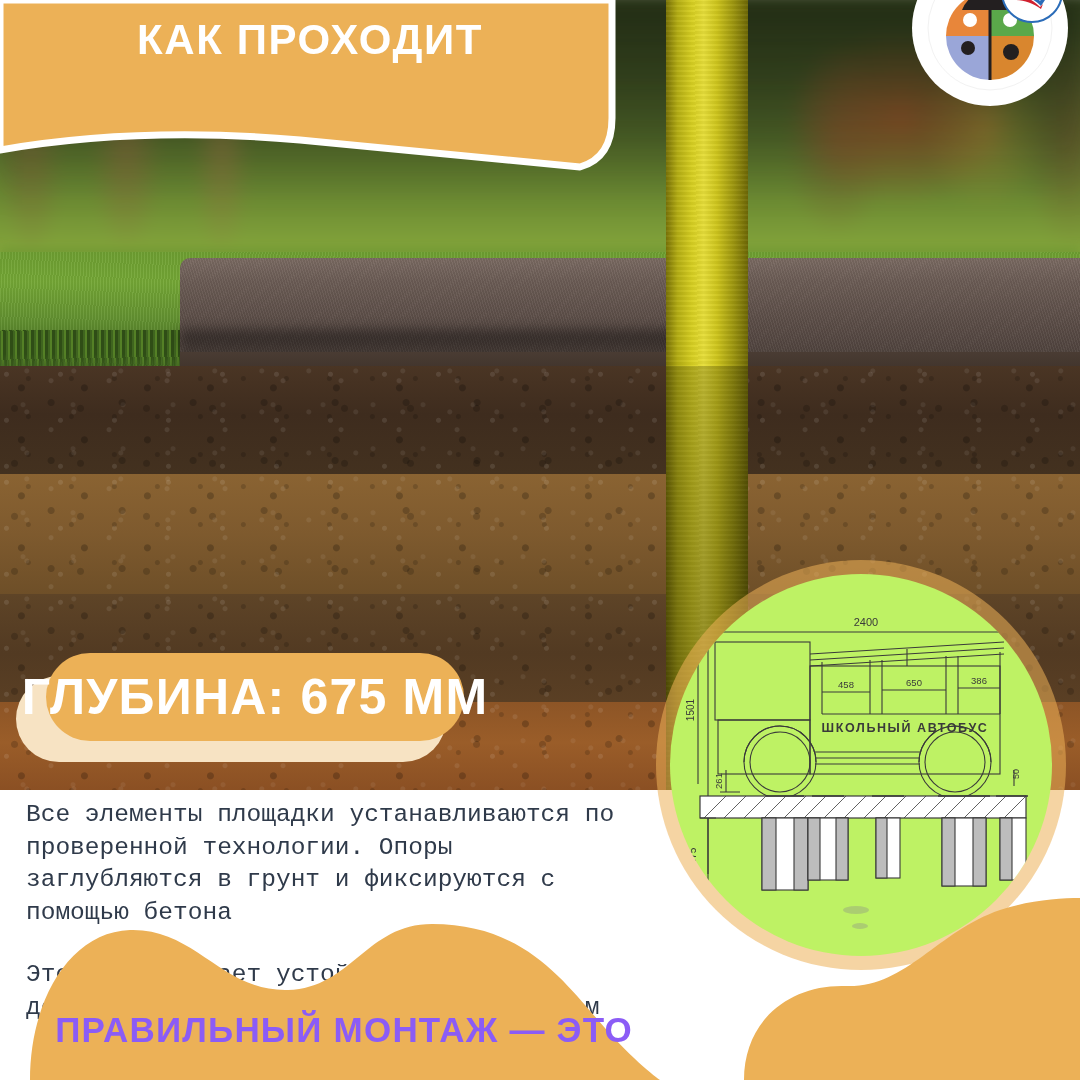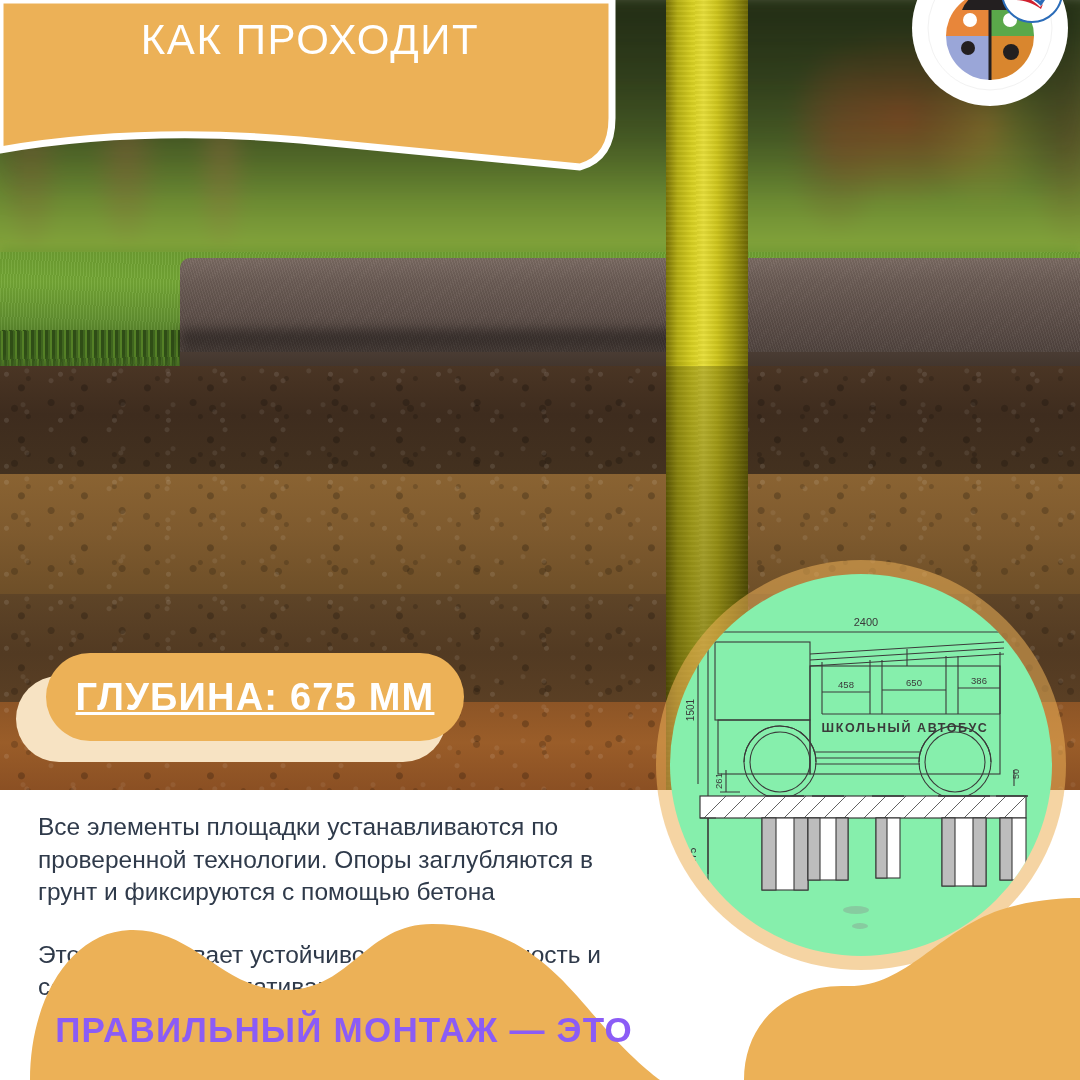--- a/index.html
+++ b/index.html
@@ -106,60 +106,60 @@
   .pole-shade{
     position:absolute;left:666px;top:366px;width:82px;height:424px;
     background:linear-gradient(180deg,rgba(0,0,0,.18),rgba(0,0,0,.42));
   }
 
   
   .header-wrap{position:absolute;left:0;top:0;width:1080px;height:200px;}
   .header-wrap svg{display:block;}
   .header-title{
     position:absolute;left:0;top:14px;width:620px;
-    text-align:center;color:#ffffff;font-weight:400;
+    text-align:center;color:#ffffff;font-weight:700;
     font-size:42px;line-height:1.24;letter-spacing:1.6px;
     text-transform:uppercase;
   }
   .header-title .l2{display:block;}
 
   
   .logo{position:absolute;right:10px;top:-52px;width:160px;height:160px;}
 
   
   .depth-shadow{
     position:absolute;left:16px;top:676px;width:430px;height:86px;
     background:#f7e3c3;border-radius:48px;
   }
   .depth-pill{
     position:absolute;left:46px;top:653px;width:418px;height:88px;
     background:#ecb157;border-radius:46px;
     display:flex;align-items:center;justify-content:center;
   }
   .depth-pill span{
-    color:#ffffff;font-weight:900;font-size:38px;letter-spacing:1.2px;
-    text-transform:uppercase;white-space:nowrap;text-decoration:underline;
+    color:#ffffff;font-weight:900;font-size:50px;letter-spacing:1.2px;
+    text-transform:uppercase;white-space:nowrap;
   }
 
   
   .body-text{
     position:absolute;left:22px;top:795px;width:600px;
     color:#2f3a4a;font-size:24.5px;line-height:1.33;
   }
-  .body-text p{margin:16px;}
+  .body-text p{margin:4px;font-family:Liberation Mono, monospace;}
   .body-text p + p{margin-top:30px;}
 
   
   .draw-ring{
     position:absolute;left:656px;top:560px;width:410px;height:410px;border-radius:50%;
     background:rgba(236,177,87,.55);
   }
   .draw-circle{
     position:absolute;left:670px;top:574px;width:382px;height:382px;border-radius:50%;
-    background:#86efac;overflow:hidden;text-align:center;
+    background:#bef264;overflow:hidden;text-align:center;
   }
   .draw-circle svg{position:absolute;left:0;top:0;}
 
   
   .footer{position:absolute;left:0;bottom:0;width:1080px;height:200px;}
   .footer svg{display:block;}
   .footer-title{
     position:absolute;left:34px;bottom:28px;width:620px;text-align:center;
     color:#8b5cf6;font-weight:900;font-size:35px;line-height:1.25;
     letter-spacing:1.2px;text-transform:uppercase;

